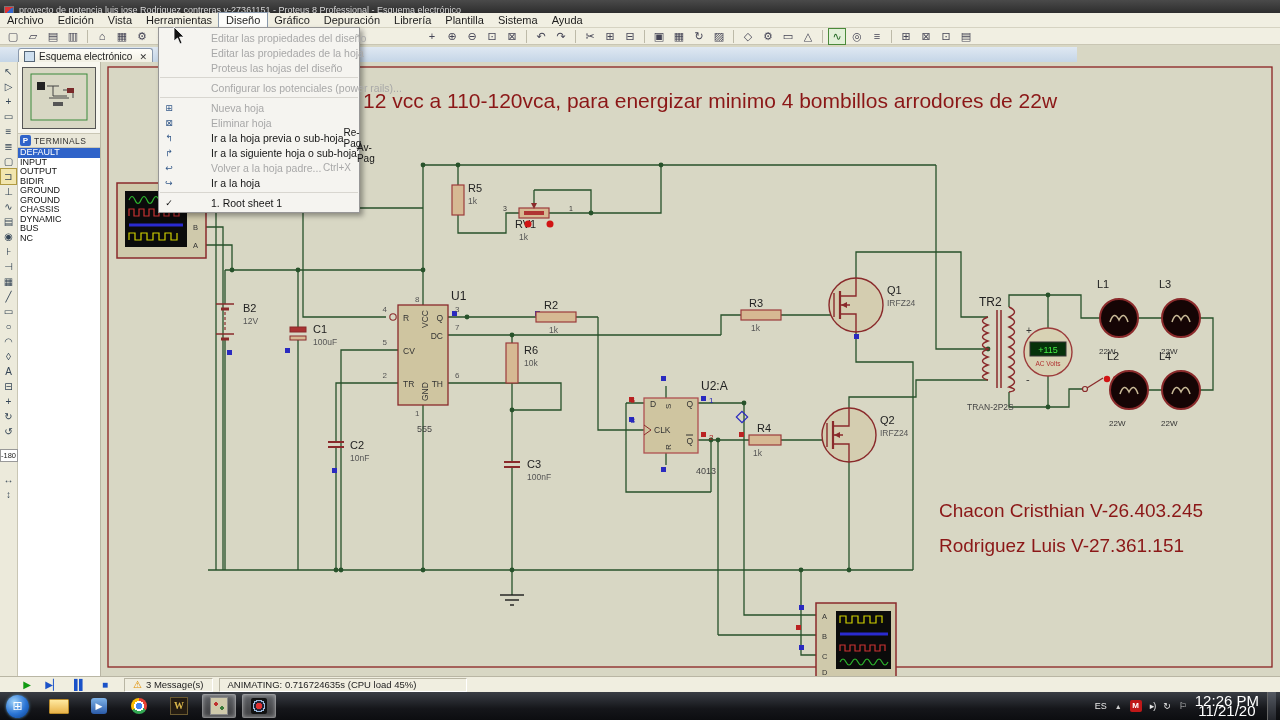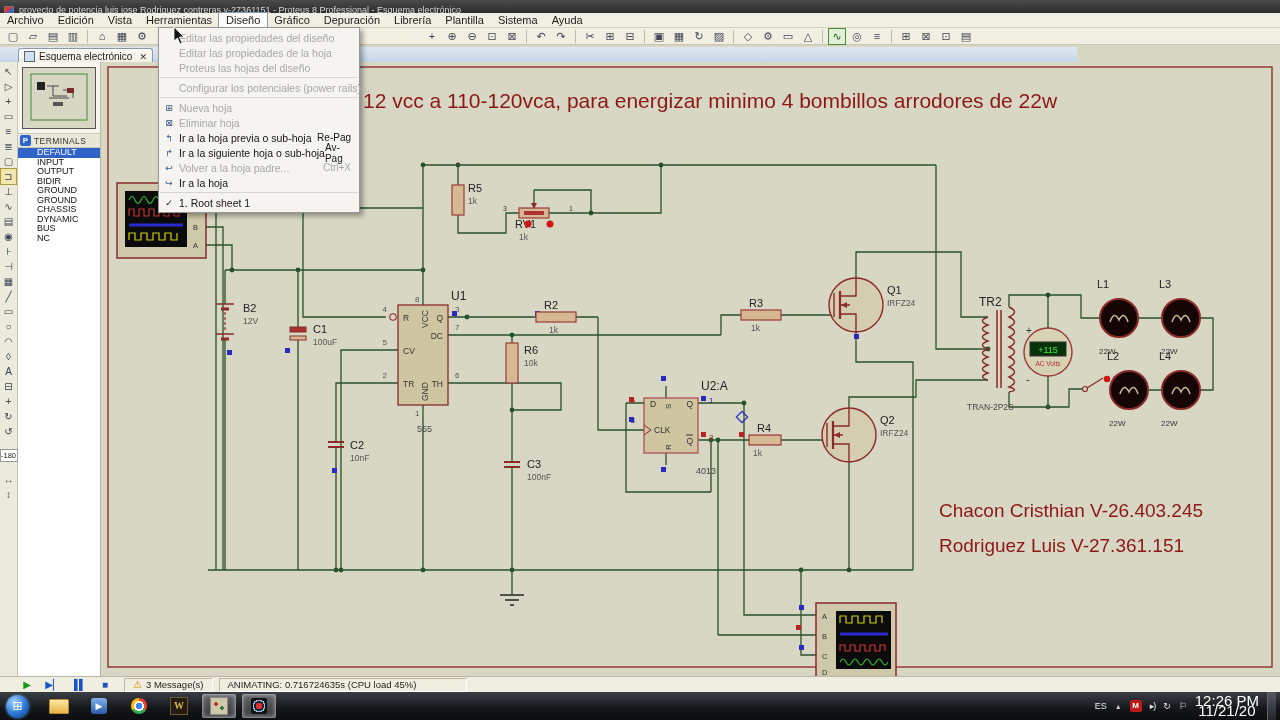--- a/index.html
+++ b/index.html
@@ -26,21 +26,21 @@
   .sidetools{width:18px;height:614px;background:#eceadb;border-right:1px solid #c9c6b4;display:flex;flex-direction:column;align-items:center;padding-top:2px;box-sizing:border-box;}
   .st{width:15px;height:15px;font-size:10px;line-height:15px;text-align:center;color:#345;}
   .st.sel{background:#f2e6ae;outline:1px solid #b09a40;}
   .stangle{width:16px;height:11px;background:#fff;border:1px solid #999;font-size:7.5px;line-height:11px;text-align:center;color:#222;margin:10px 0;}
   .panel{width:82px;height:614px;background:#f7f6ee;border-right:1px solid #b9b6a4;display:flex;flex-direction:column;}
   .thumbbox{margin:5px 4px 4px 4px;width:72px;height:60px;background:#d8d7c4;border:1px solid #555;}
   .phead{display:flex;align-items:center;height:13px;background:#e9e7d8;border-top:1px solid #cac7b5;border-bottom:1px solid #cac7b5;}
   .pbadge{width:11px;height:11px;background:#2f63c9;color:#fff;font-size:8px;font-weight:bold;text-align:center;line-height:11px;margin:0 3px 0 2px;border-radius:2px;}
   .pheadtxt{font-size:8.5px;color:#333;letter-spacing:.4px;}
   .plist{background:#fff;flex:0 0 auto;}
-  .pitem{font-size:9px;line-height:9.5px;color:#111;padding-left:19px;}
+  .pitem{font-size:9px;line-height:9.5px;color:#111;padding-left:2px;}
   .pitem.sel{background:#2f63c9;color:#fff;}
   .pfill{flex:1;background:#fff;}
   .canvas{position:relative;width:1180px;height:614px;background:#d8d7c4;}
   svg text{font-family:"Liberation Sans","DejaVu Sans",sans-serif;}
   
   .statusbar{position:absolute;left:0;top:676px;width:1280px;height:16px;background:#f0eee0;border-top:1px solid #b9b6a4;display:flex;align-items:center;font-size:9.5px;color:#222;}
   .sb-btn{width:26px;text-align:center;font-size:10px;line-height:14px;}
   .sb-play{color:#119a11;}
   .sb-step{color:#1a52c8;}
   .sb-pause{color:#1a52c8;letter-spacing:-2px;}
@@ -60,21 +60,21 @@
   .ic-rec{width:16px;height:16px;border-radius:2px;background:radial-gradient(circle,#e03030 3px,#223 3px 5px,#9abade 5px 6.5px,#111 6.5px);}
   .tray{margin-left:auto;display:flex;align-items:center;color:#e8e8e8;font-size:9px;}
   .tray>div{margin:0 4px;}
   .tray-m{width:12px;height:12px;background:#c01818;border-radius:2px;color:#fff;font-size:8px;font-weight:bold;text-align:center;line-height:12px;}
   .clock{text-align:center;color:#fff;font-size:15px;line-height:10px;margin:0 8px;}
   .showdesk{width:8px;height:28px;background:linear-gradient(#555a63,#23252b);border-left:1px solid #666;}
   
   .dropdown{position:absolute;left:158px;top:27px;width:200px;background:#f5f4f0;border:1px solid #979797;box-shadow:3px 3px 5px rgba(0,0,0,.35);z-index:50;padding:2px 0;}
   .dd-row{display:flex;align-items:center;height:15px;font-size:10.5px;}
   .dd-ico{width:20px;text-align:center;font-size:9px;color:#355a8a;flex:0 0 20px;}
-  .dd-label{flex:1;white-space:nowrap;}
+  .dd-label{flex:1;white-space:nowrap;margin-left:32px;}
   .dd-short{margin-right:8px;font-size:10px;}
   .dd-row.disabled{color:#a8a8a8;}
   .dd-row.enabled{color:#151515;}
   .dd-sep{height:1px;background:#d8d6d0;margin:2px 1px;}
   
   .cursor{position:absolute;left:173px;top:27px;z-index:99;}
 </style>
 </head>
 <body>
 

